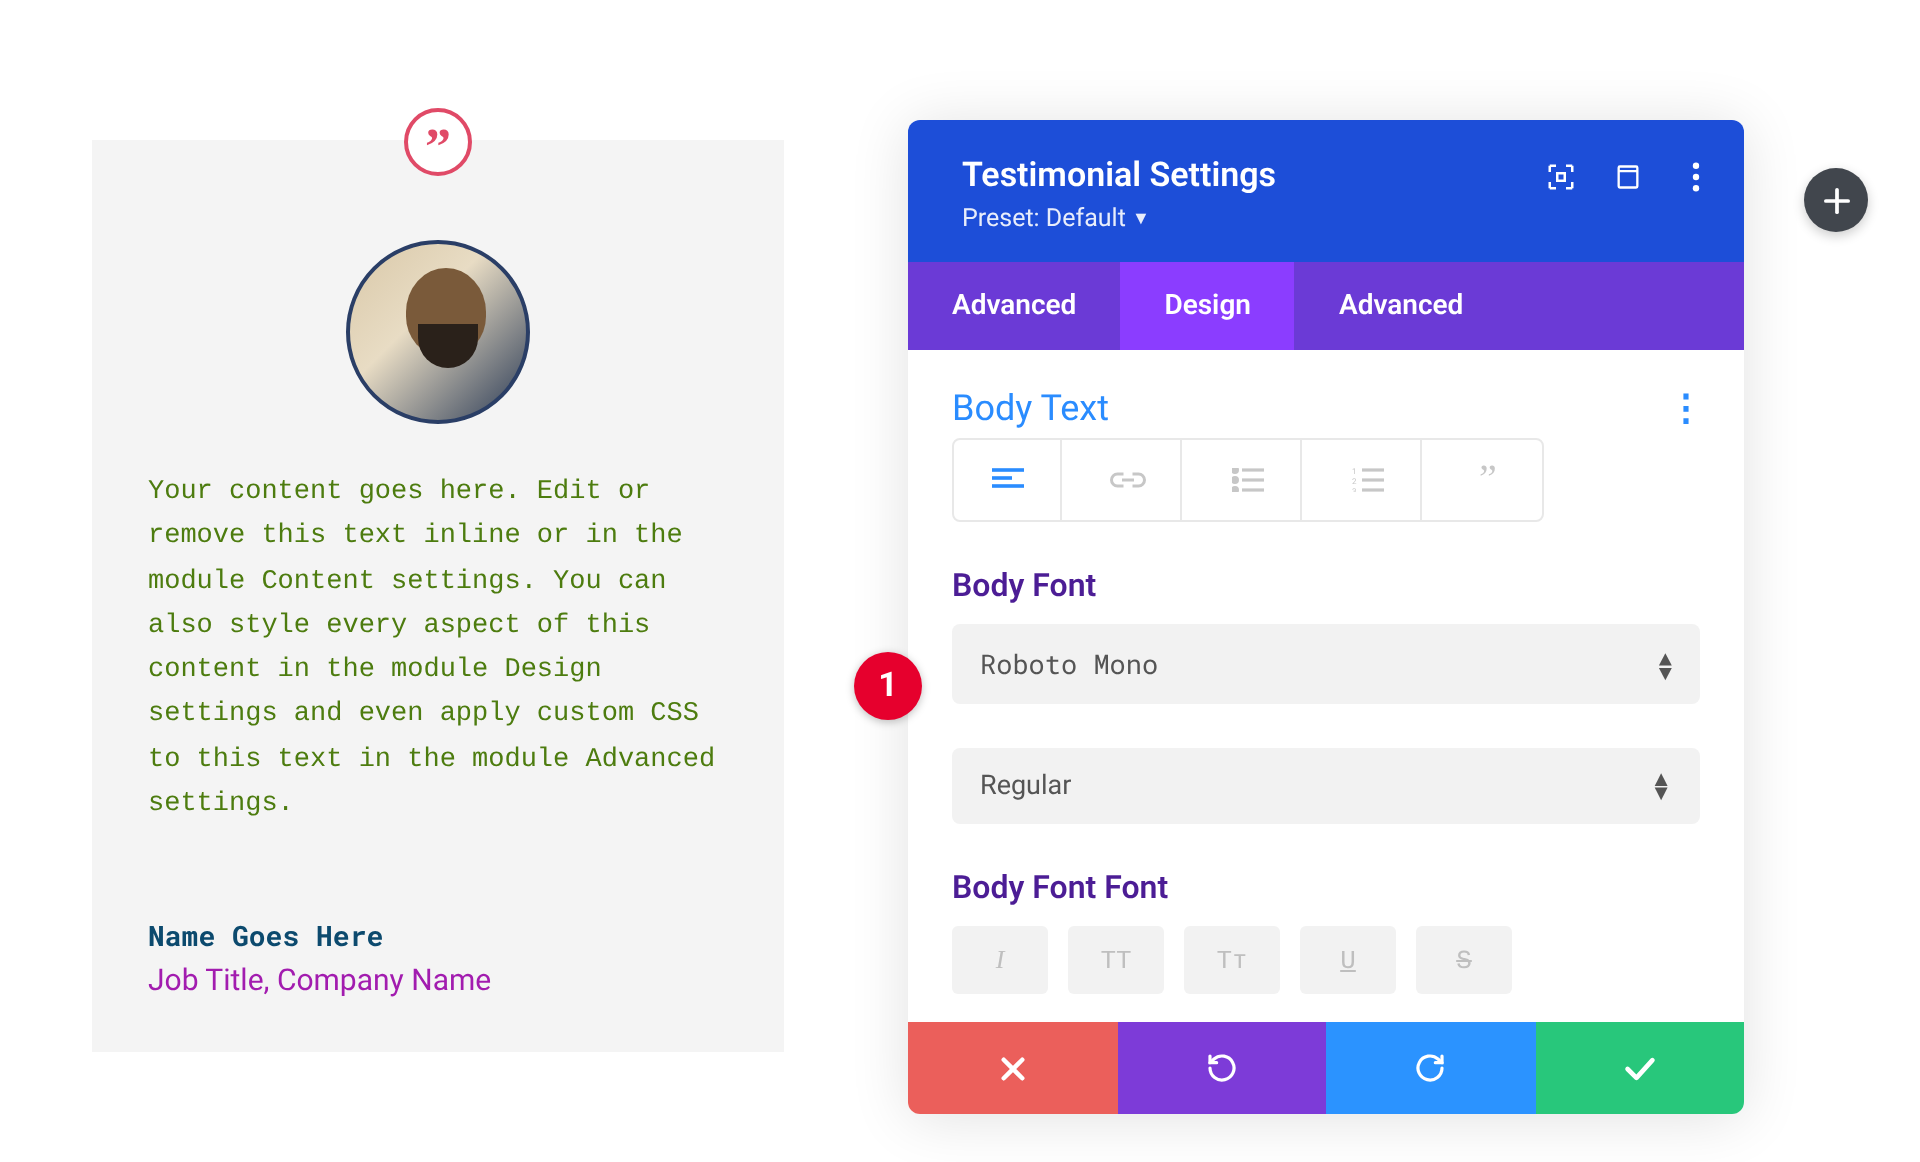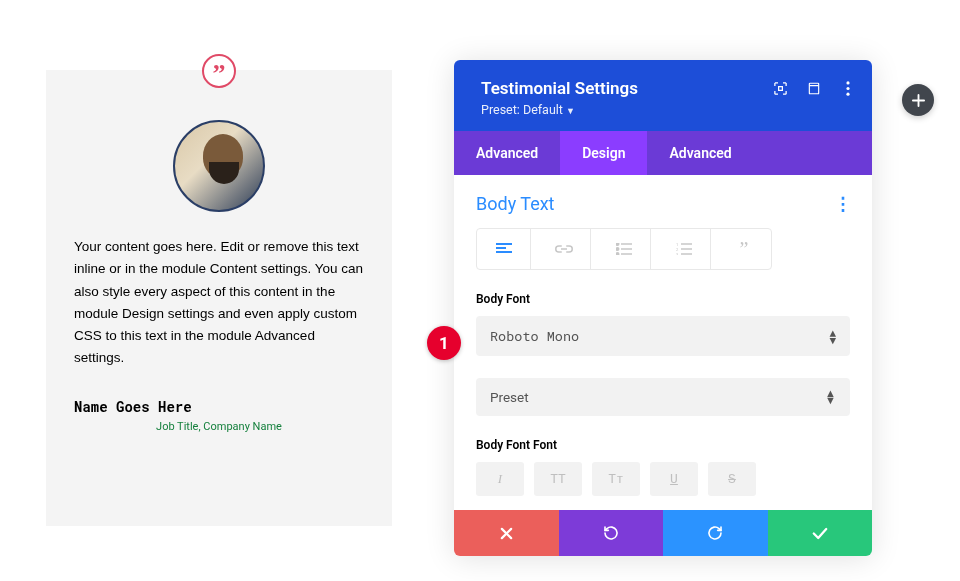--- a/index.html
+++ b/index.html
@@ -3,45 +3,45 @@
 <meta charset="utf-8">
 <style>
   * { box-sizing: border-box; margin: 0; padding: 0; }
   body { font-family: -apple-system, BlinkMacSystemFont, "Segoe UI", Roboto, sans-serif; background: #fff; width: 960px; height: 581px; position: relative; overflow: hidden; }
 
   .testimonial-card { position: absolute; left: 46px; top: 70px; width: 346px; height: 456px; background: #f4f4f4; padding: 30px 28px; }
   .quote-badge { position: absolute; top: -16px; left: 50%; transform: translateX(-50%); width: 34px; height: 34px; border-radius: 50%; background: #fff; border: 2px solid #e04a67; display: flex; align-items: center; justify-content: center; color: #e04a67; font-size: 26px; font-weight: bold; font-family: Georgia, serif; line-height: 0.4; padding-top: 6px; }
   .avatar { width: 92px; height: 92px; border-radius: 50%; border: 2px solid #2a3e66; margin: 20px auto 24px; display: block; overflow: hidden; background: linear-gradient(135deg, #d9c8a8 0%, #e8dcc4 40%, #2a3a55 100%); position: relative; }
   .avatar::before { content:""; position:absolute; left:28px; top:12px; width:40px; height:44px; background:#7a5a3a; border-radius:50% 50% 45% 45%; }
   .avatar::after { content:""; position:absolute; left:34px; top:40px; width:30px; height:22px; background:#2a211a; border-radius:0 0 18px 18px; }
-  .body-text { font-family: Liberation Sans, sans-serif; font-size: 13.5px; line-height: 1.65; color: #000000; margin-bottom: 27px; }
-  .author-name { font-family: "Roboto Mono", "Courier New", monospace; font-size: 14px; font-weight: 700; color: #000000; margin-bottom: 4px; }
-  .author-title { font-size: 11px; color: #15803d; text-align: center; }
+  .body-text { font-family: Liberation Mono, monospace; font-size: 13.5px; line-height: 1.65; color: #4d7c0f; margin-bottom: 44px; }
+  .author-name { font-family: "Roboto Mono", "Courier New", monospace; font-size: 14px; font-weight: 700; color: #0c4a6e; margin-bottom: 4px; }
+  .author-title { font-size: 15px; color: #a21caf; }
 
   .panel { position: absolute; left: 454px; top: 60px; width: 418px; border-radius: 6px; overflow: hidden; box-shadow: 0 2px 30px rgba(0,0,0,0.12); display: flex; flex-direction: column; background: #fff; }
   .panel-header { background: #1d4ed8; color: #fff; padding: 18px 27px 14px; position: relative; }
   .panel-title { font-size: 17px; font-weight: 600; margin-bottom: 4px; }
   .panel-preset { font-size: 12.5px; opacity: 0.9; }
   .panel-preset .chev { font-size: 9px; vertical-align: middle; }
   .header-icons { position: absolute; right: 16px; top: 20px; display: flex; gap: 18px; }
   .header-icons span { width: 16px; height: 16px; display: inline-flex; align-items: center; justify-content: center; cursor: pointer; }
 
   .tabs { display: flex; background: #6b3ad6; }
   .tab { flex: 0 0 auto; padding: 14px 22px; color: #fff; font-size: 14px; font-weight: 600; cursor: pointer; }
   .tab.active { background: #8b3dff; }
 
   .panel-body { padding: 18px 22px 6px; background: #fff; }
-  .section-title { color: #2a8cff; font-size: 18px; font-weight: 400; margin-bottom: 14px; display: flex; justify-content: space-between; align-items: center; }
+  .section-title { color: #2a8cff; font-size: 18px; font-weight: 400; margin-bottom: 4px; display: flex; justify-content: space-between; align-items: center; }
   .section-menu { color: #2a8cff; font-size: 18px; cursor: pointer; letter-spacing: -2px; font-weight:700; }
   .format-toolbar { display: flex; gap: 6px; border: 1px solid #e8e8e8; border-radius: 4px; padding: 0; margin-bottom: 22px; width: fit-content; }
   .format-btn { width: 54px; height: 40px; display: flex; align-items: center; justify-content: center; border-right: 1px solid #e8e8e8; color: #bfbfbf; font-size: 15px; cursor: pointer; }
   .format-btn:last-child { border-right: none; }
   .format-btn.active { color: #2a8cff; }
 
-  .field-label { font-size: 12px; font-weight: 600; color: #000000; margin-bottom: 10px; }
+  .field-label { font-size: 16px; font-weight: 600; color: #4c1d95; margin-bottom: 10px; }
   .select { width: 100%; background: #f2f2f2; border: none; border-radius: 4px; padding: 11px 14px; font-size: 13.5px; color: #555; position: relative; margin-bottom: 22px; display: flex; justify-content: space-between; align-items: center; cursor: pointer; }
   .select .caret { color: #555; font-size: 11px; line-height: 0.5; display: flex; flex-direction: column; gap: 1px; }
   .select.mono { font-family: "Roboto Mono", "Courier New", monospace; }
 
   .style-toolbar { display: flex; gap: 10px; }
   .style-btn { width: 48px; height: 34px; background: #f2f2f2; border-radius: 3px; display: flex; align-items: center; justify-content: center; color: #bfbfbf; font-size: 13px; cursor: pointer; font-family: Liberation Mono, monospace; }
 
   .panel-footer { display: flex; height: 46px; }
   .footer-btn { flex: 1; display: flex; align-items: center; justify-content: center; color: #fff; cursor: pointer; font-size: 15px; }
   .fb-red { background: #eb5f5b; }
@@ -145,21 +145,21 @@
     <div class="field-label">Body Font</div>
     <div class="select mono">
       <span>Roboto Mono</span>
       <span class="caret">
           <span>▲</span>
           <span>▼</span>
         </span>
     </div>
 
     <div class="select">
-      <span>Preset</span>
+      <span>Regular</span>
       <span class="caret">
           <span>▲</span>
           <span>▼</span>
         </span>
     </div>
 
     <div class="field-label">Body Font Font</div>
     <div class="style-toolbar" style="margin-bottom: 8px;">
       <div class="style-btn" style="font-style:italic; font-family:serif;">I</div>
       <div class="style-btn">TT</div>

